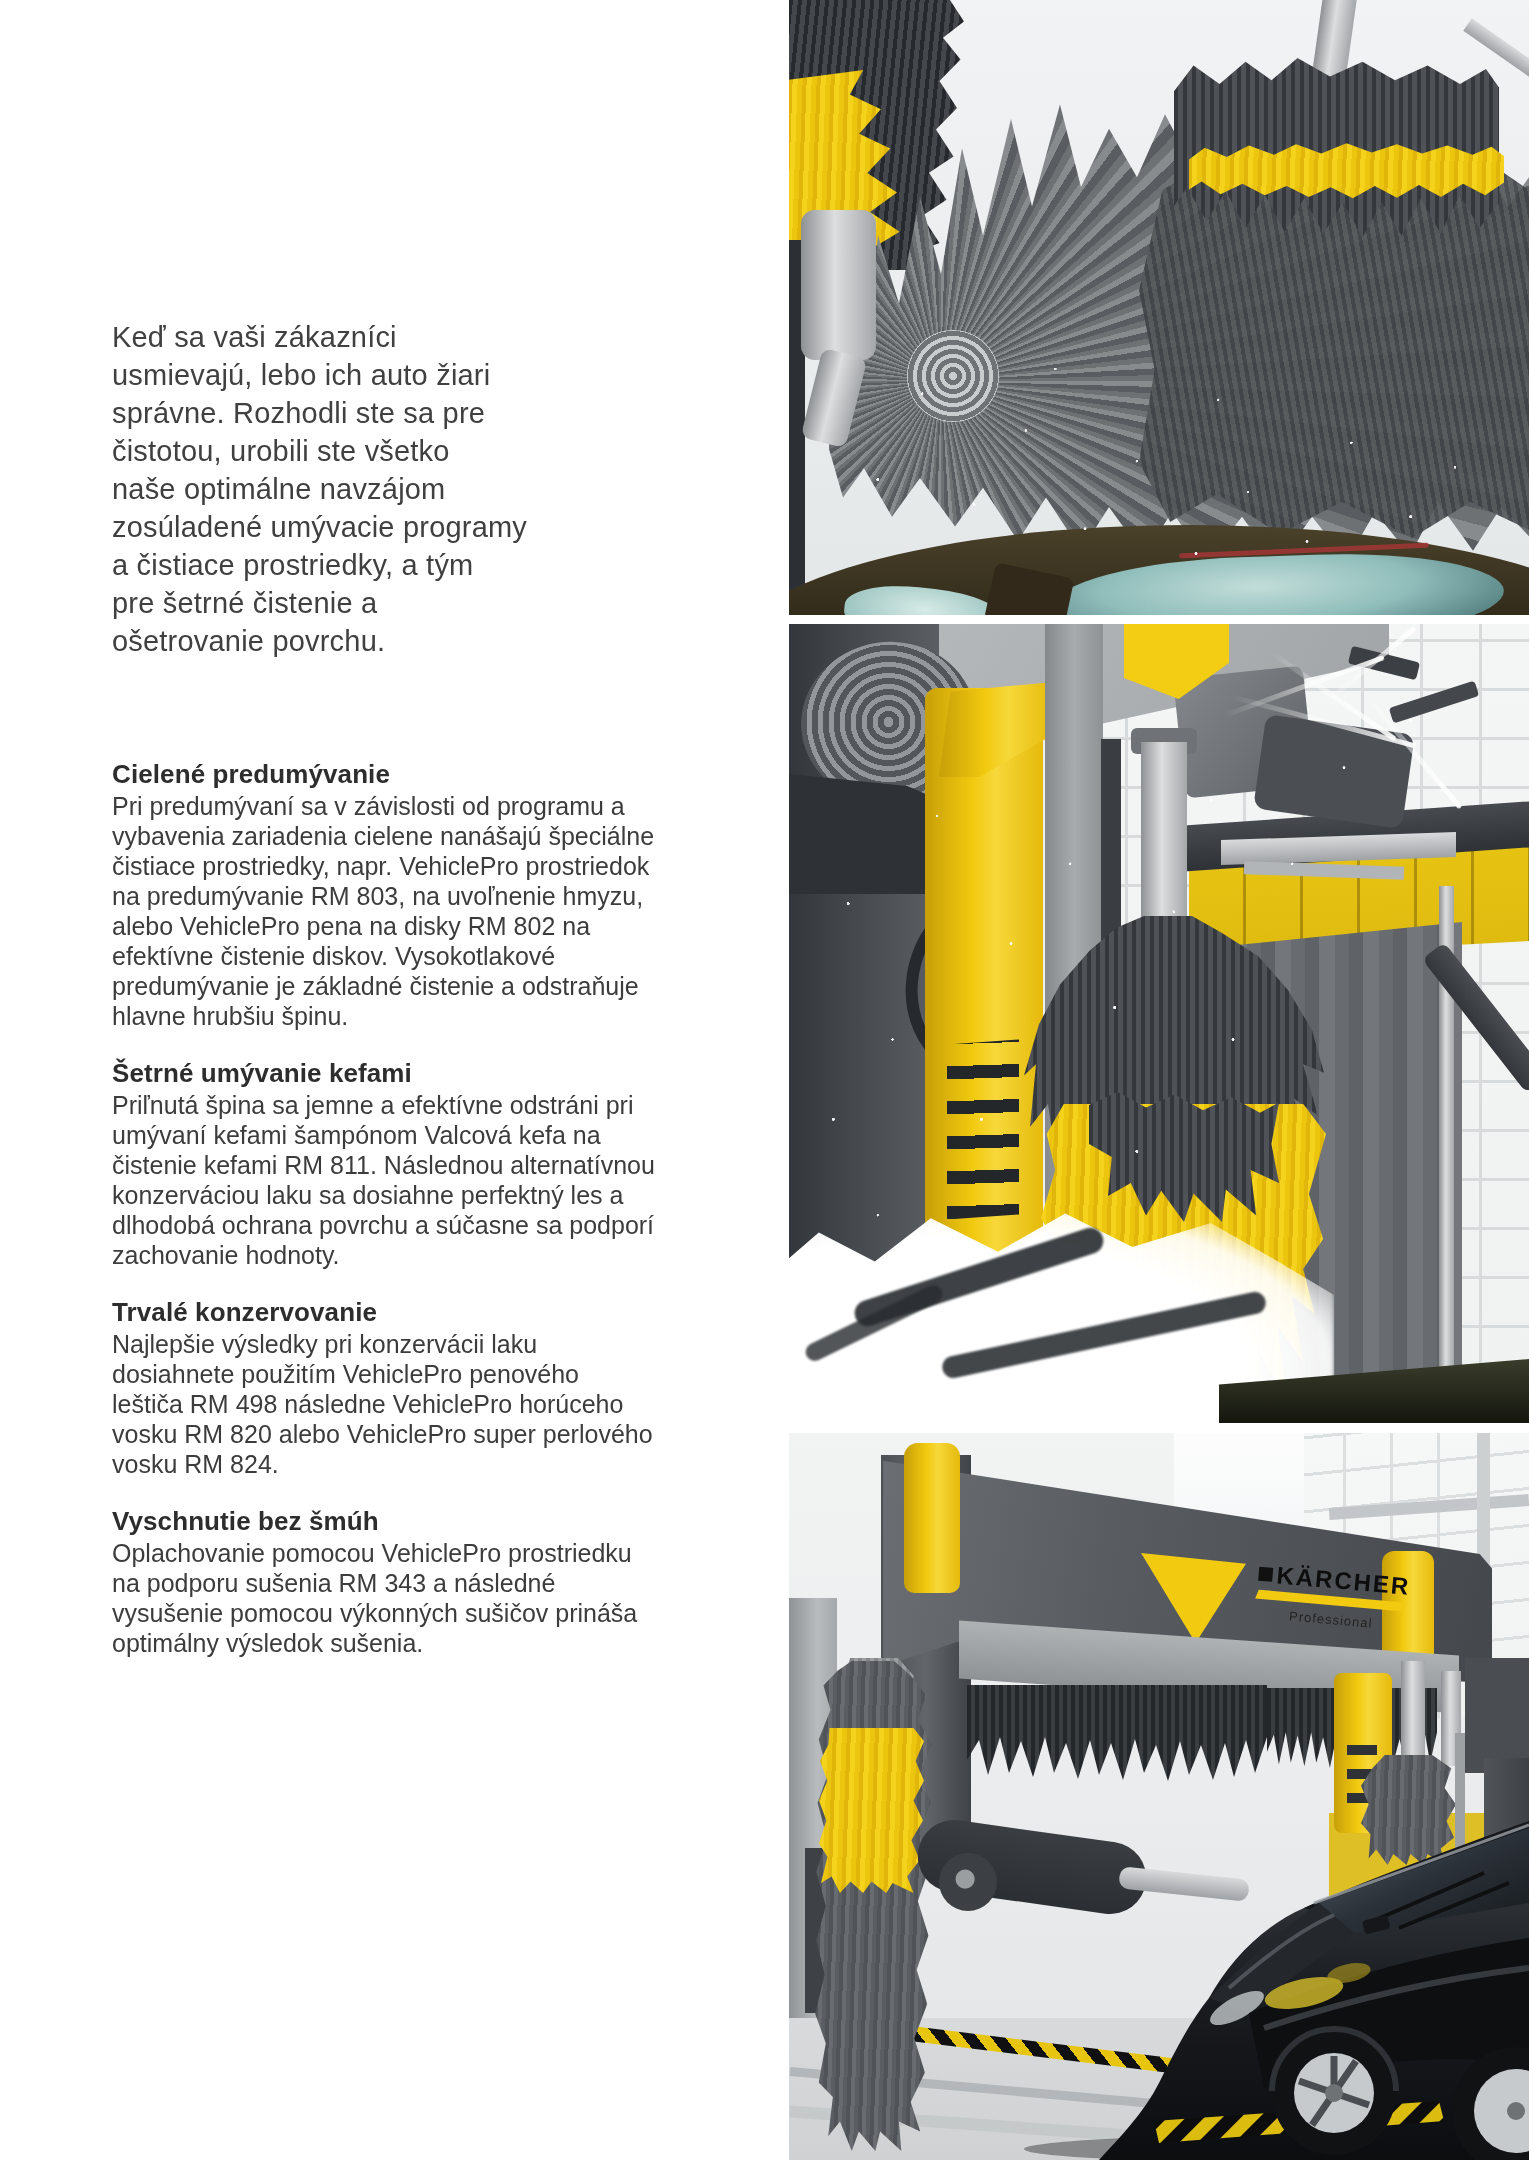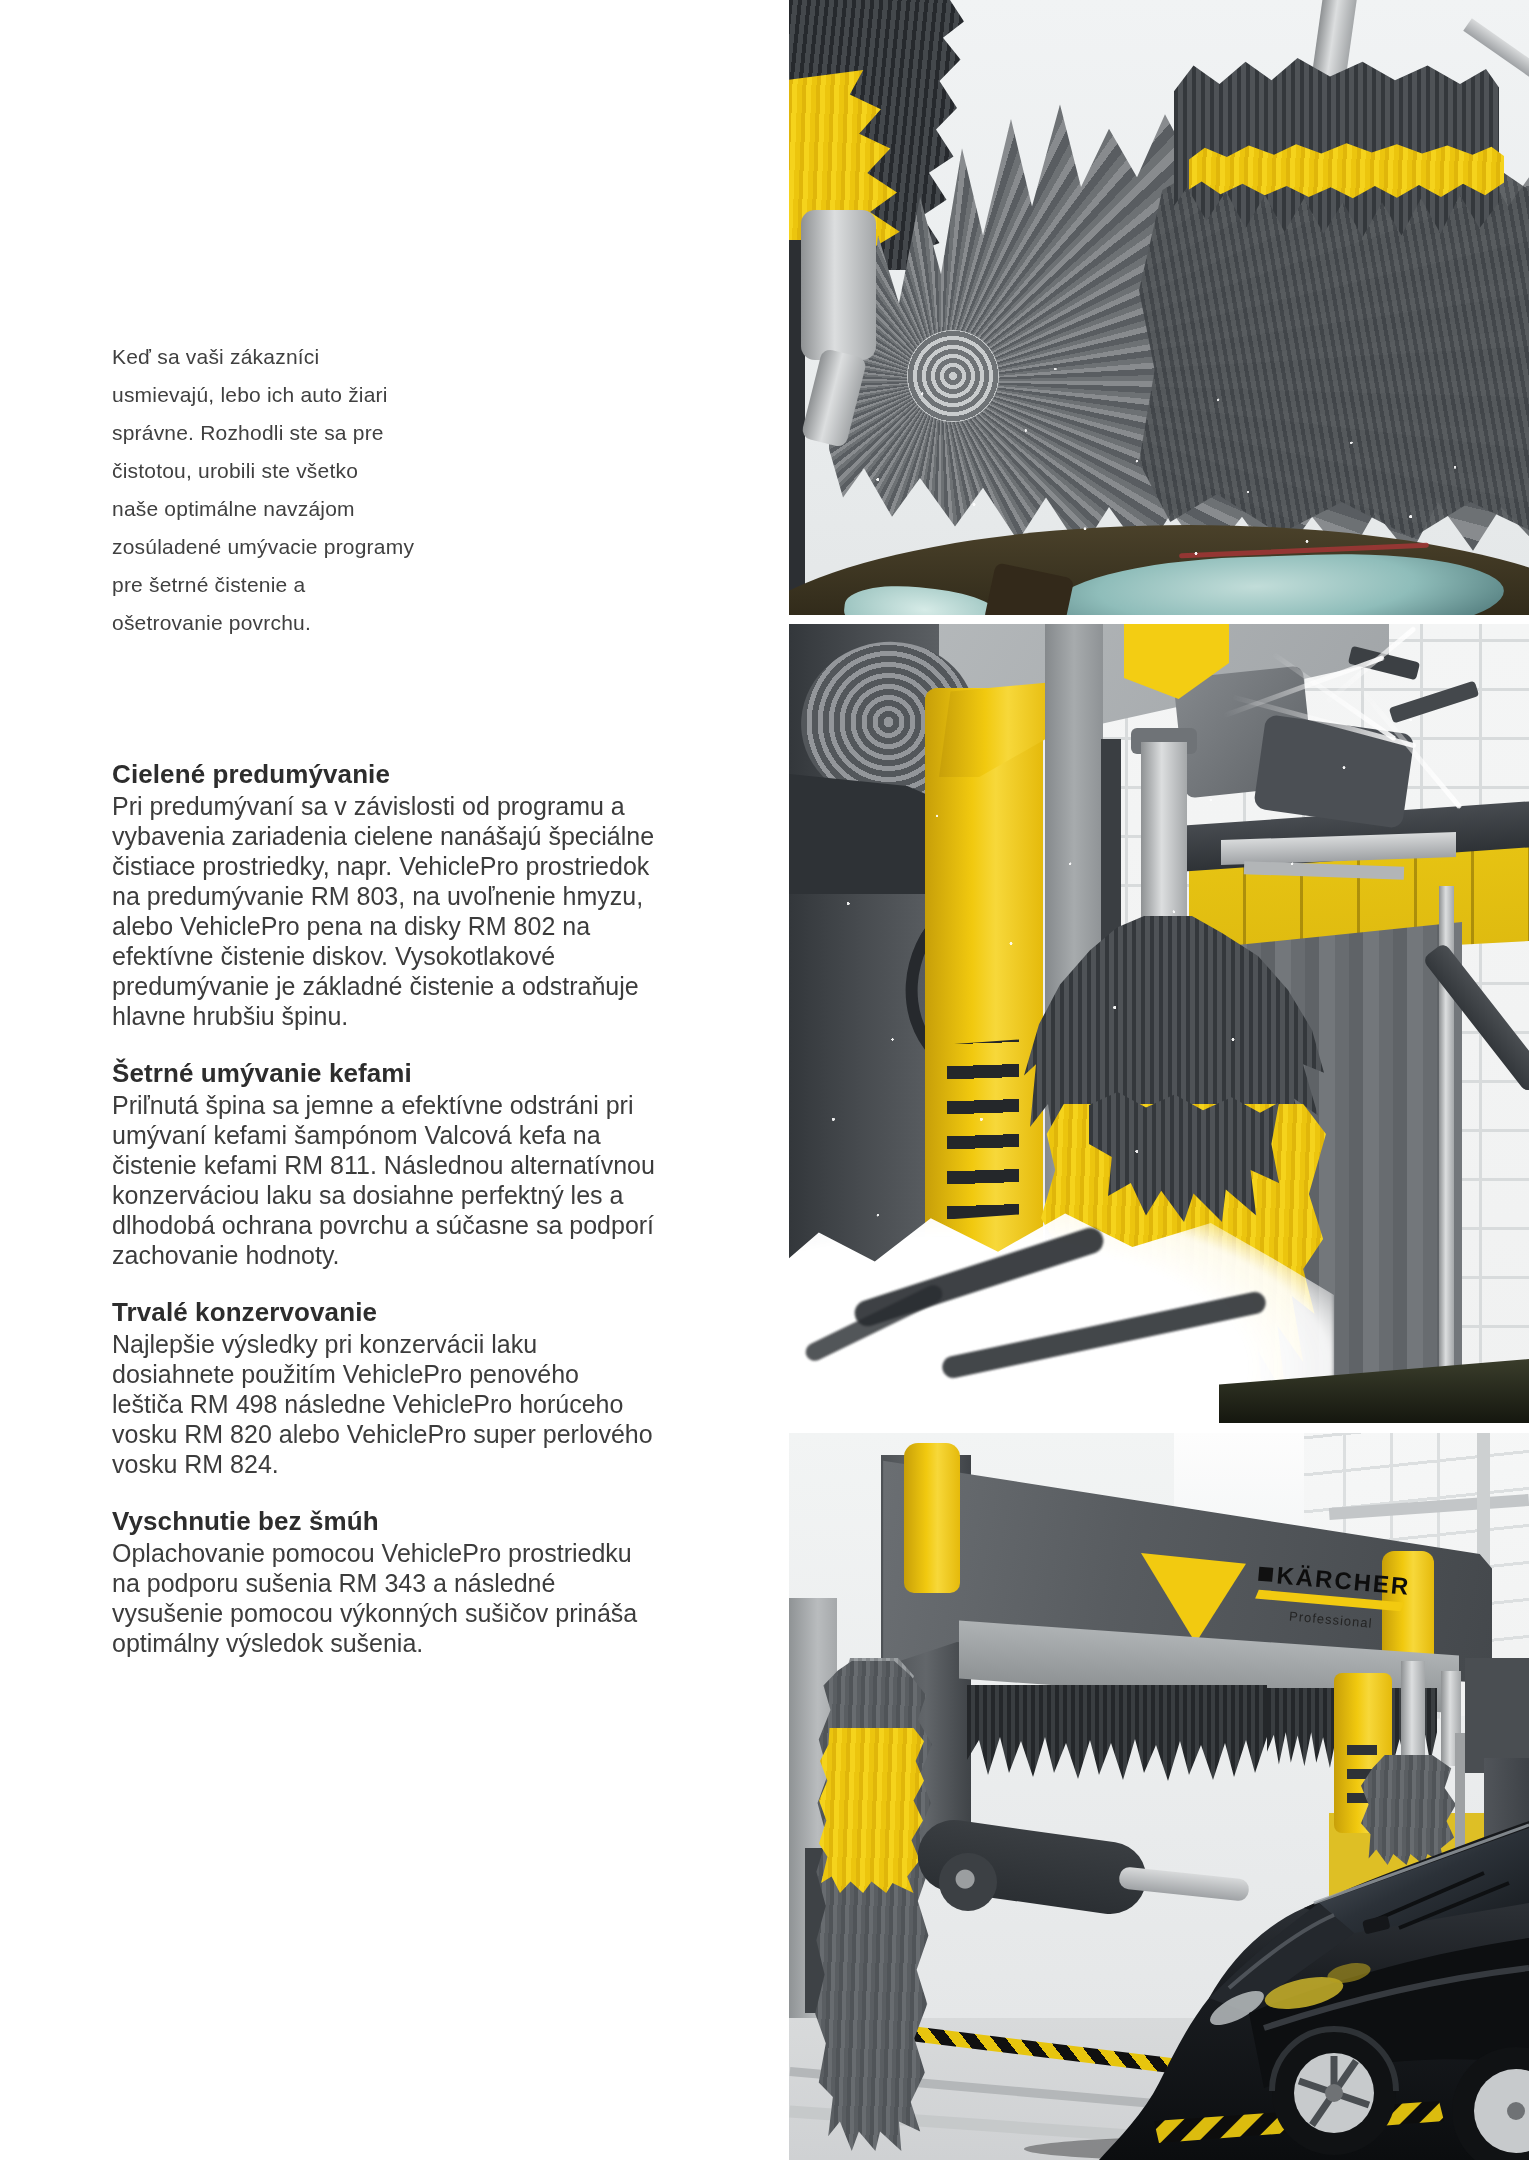--- a/index.html
+++ b/index.html
@@ -1,20 +1,20 @@
 <!DOCTYPE html>
 <html><head>
 <meta charset="utf-8">
 <style>
   html,body{margin:0;padding:0;background:#fff;}
   #page{position:relative;width:1529px;height:2160px;background:#ffffff;overflow:hidden;
         font-family:"Liberation Sans","DejaVu Sans",sans-serif;}
   .abs{position:absolute;}
   
-  #intro{position:absolute;left:112px;top:338px;font-size:21px;line-height:38px;
+  #intro{position:absolute;left:112px;top:318px;font-size:29px;line-height:38px;
          font-weight:300;color:#404040;letter-spacing:.2px;white-space:nowrap;}
   #sections{position:absolute;left:112px;top:758px;width:552px;}
   .section{margin:0 8px 26px 0;}
   .section h3{margin:0;font-size:26px;line-height:33px;font-weight:bold;color:#2d2d2d;letter-spacing:.1px;}
   .section p{margin:0;font-size:25px;line-height:30px;color:#3c3c3c;}
   
   .photo{position:absolute;overflow:hidden;background:#eceeef;}
   #photo1{left:789px;top:0;width:740px;height:615px;}
   #photo2{left:789px;top:624px;width:740px;height:799px;}
   #photo3{left:789px;top:1433px;width:740px;height:727px;}
@@ -41,20 +41,21 @@
 
 <div id="page">
 
   <div id="intro">
     <div>Keď sa vaši zákazníci</div>
     <div>usmievajú, lebo ich auto žiari</div>
     <div>správne. Rozhodli ste sa pre</div>
     <div>čistotou, urobili ste všetko</div>
     <div>naše optimálne navzájom</div>
     <div>zosúladené umývacie programy</div>
+    <div>a čistiace prostriedky, a tým</div>
     <div>pre šetrné čistenie a</div>
     <div>ošetrovanie povrchu.</div>
   </div>
 
   <div id="sections">
     <div class="section">
       <h3>Cielené predumývanie</h3>
       <p>Pri predumývaní sa v závislosti od programu a vybavenia zariadenia cielene nanášajú špeciálne čistiace prostriedky, napr. VehiclePro prostriedok na predumývanie RM 803, na uvoľnenie hmyzu, alebo VehiclePro pena na disky RM 802 na efektívne čistenie diskov. Vysokotlakové predumývanie je základné čistenie a odstraňuje hlavne hrubšiu špinu.</p>
     </div>
     <div class="section">

